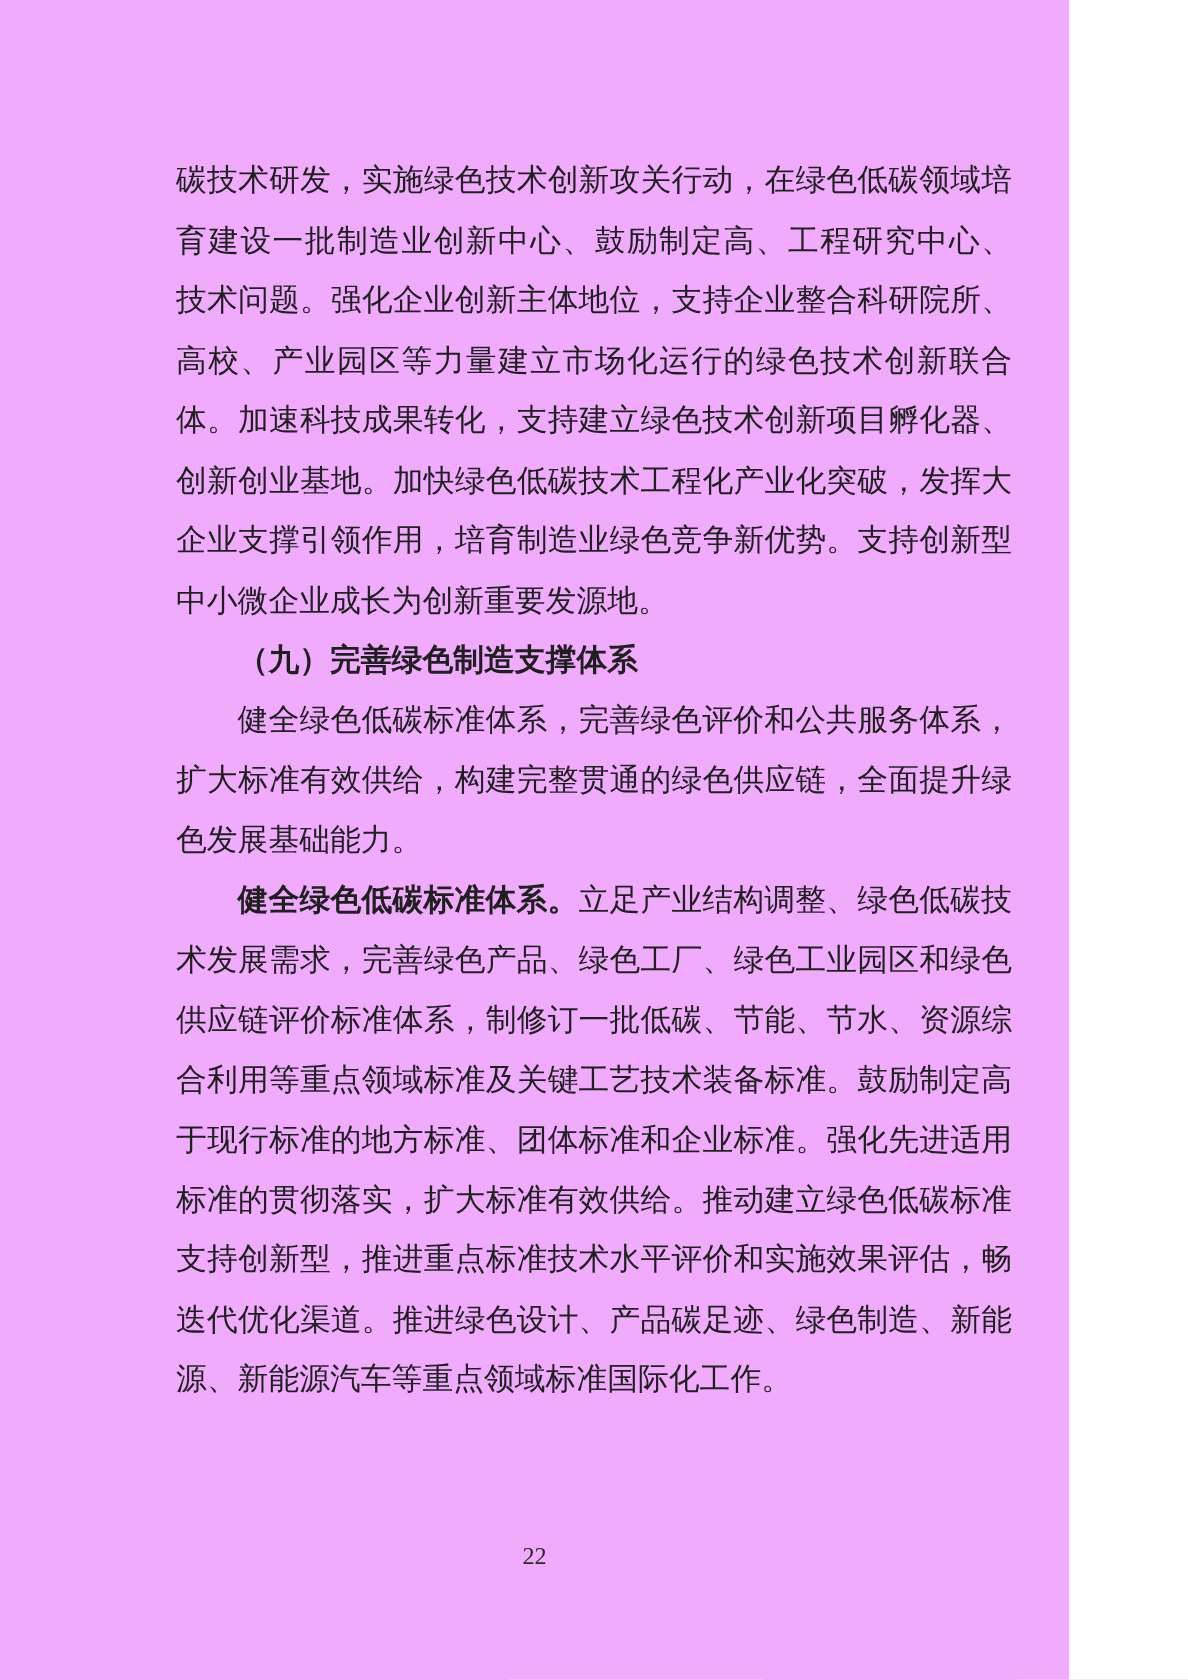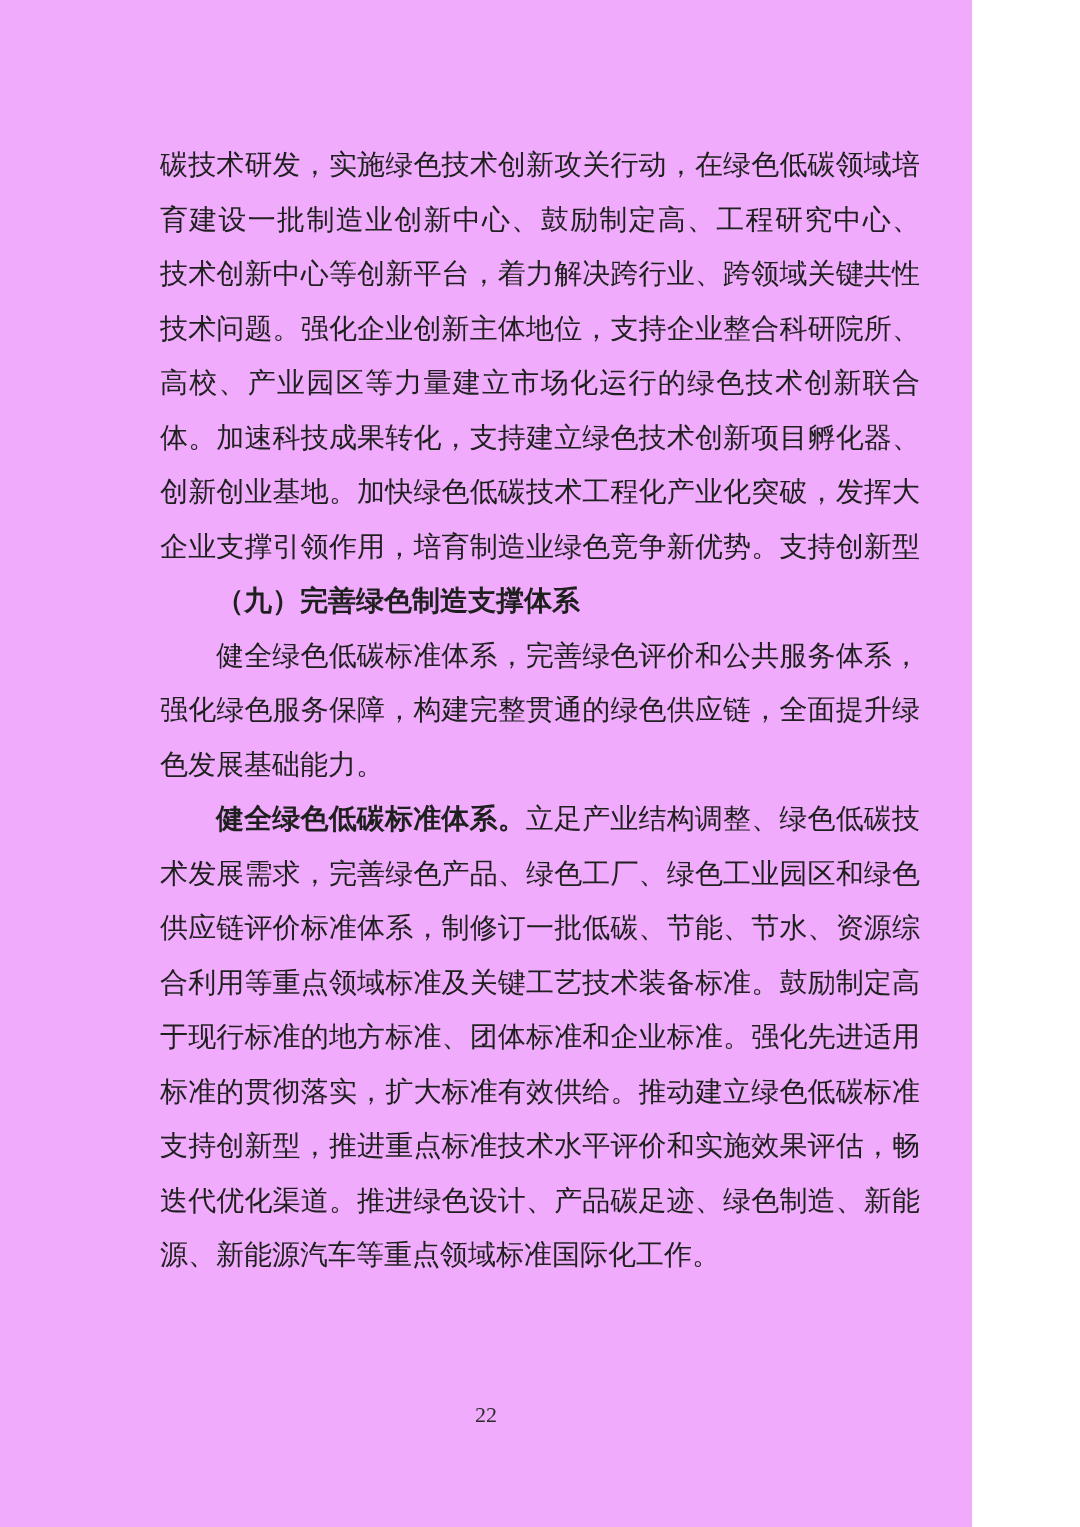--- a/index.html
+++ b/index.html
@@ -55,29 +55,29 @@
     color: #2b2b2b;
   }
 </style>
 </head>
 <body>
 
 <div class="page">
   <div class="text-block">
       <div class="line"><span class="">碳技术研发，实施绿色技术创新攻关行动，在绿色低碳领域培</span></div>
       <div class="line"><span class="">育建设一批制造业创新中心、鼓励制定高、工程研究中心、</span></div>
-      <div class="line"><span class="">技术创新中心等创新平台，着力解决跨行业、跨领域关键共性</span></div>
       <div class="line"><span class="">技术问题。强化企业创新主体地位，支持企业整合科研院所、</span></div>
       <div class="line"><span class="">高校、产业园区等力量建立市场化运行的绿色技术创新联合</span></div>
       <div class="line"><span class="">体。加速科技成果转化，支持建立绿色技术创新项目孵化器、</span></div>
       <div class="line"><span class="">创新创业基地。加快绿色低碳技术工程化产业化突破，发挥大</span></div>
       <div class="line"><span class="">企业支撑引领作用，培育制造业绿色竞争新优势。支持创新型</span></div>
+      <div class="line left"><span class="">中小微企业成长为创新重要发源地。</span></div>
       <div class="line indent left"><span class="bold">（九）完善绿色制造支撑体系</span></div>
       <div class="line indent"><span class="">健全绿色低碳标准体系，完善绿色评价和公共服务体系，</span></div>
-      <div class="line"><span class="">强化绿色服务保障，构建完整贯通的绿色供应链，全面提升绿</span></div>
+      <div class="line"><span class="">扩大标准有效供给，构建完整贯通的绿色供应链，全面提升绿</span></div>
       <div class="line left"><span class="">色发展基础能力。</span></div>
       <div class="line indent"><span class="bold">健全绿色低碳标准体系。</span><span class="">立足产业结构调整、绿色低碳技</span></div>
       <div class="line"><span class="">术发展需求，完善绿色产品、绿色工厂、绿色工业园区和绿色</span></div>
       <div class="line"><span class="">供应链评价标准体系，制修订一批低碳、节能、节水、资源综</span></div>
       <div class="line"><span class="">合利用等重点领域标准及关键工艺技术装备标准。鼓励制定高</span></div>
       <div class="line"><span class="">于现行标准的地方标准、团体标准和企业标准。强化先进适用</span></div>
       <div class="line"><span class="">标准的贯彻落实，扩大标准有效供给。推动建立绿色低碳标准</span></div>
       <div class="line"><span class="">支持创新型，推进重点标准技术水平评价和实施效果评估，畅通</span></div>
       <div class="line"><span class="">迭代优化渠道。推进绿色设计、产品碳足迹、绿色制造、新能</span></div>
       <div class="line left"><span class="">源、新能源汽车等重点领域标准国际化工作。</span></div>

